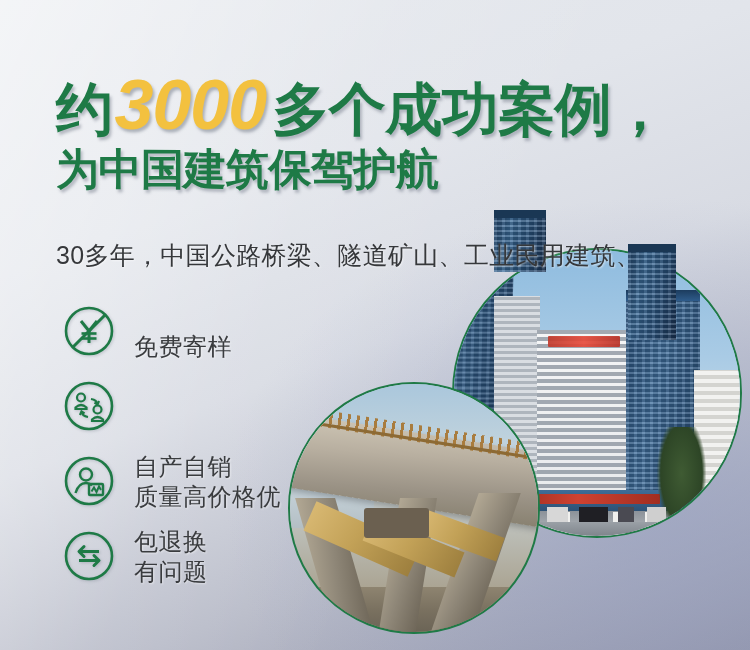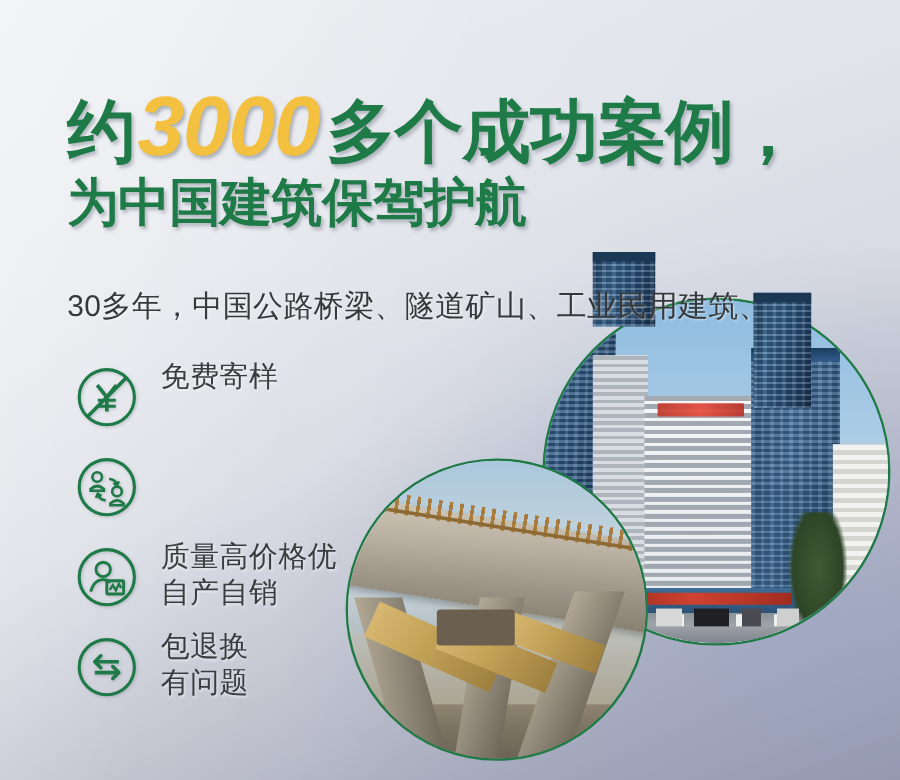--- a/index.html
+++ b/index.html
@@ -232,21 +232,21 @@
     color:#36383b;
     letter-spacing:0.3px;
     text-shadow:1px 1px 2px rgba(255,255,255,0.55);
     white-space:nowrap;
     margin-top:27px;
   }
 
   
   .features{ position:absolute; left:58px; top:300px; }
   .feature{
-    display:flex; align-items:flex-start;
+    display:flex; align-items:flex-end;
     margin-bottom:13px;
     min-height:62px;
   }
   .feat-icon{
     width:62px; height:62px;
     flex:0 0 62px;
     margin-right:14px;
   }
   .feat-icon svg{ display:block; width:62px; height:62px;
     filter:drop-shadow(1px 1px 1.5px rgba(110,118,132,0.35)); }
@@ -372,22 +372,22 @@
         <span class="feat-icon">
           <svg viewBox="0 0 62 62" fill="none" stroke="#1e7a46" stroke-width="2.6">
             <circle cx="31" cy="31" r="23"></circle>
             <circle cx="28" cy="24.5" r="6" stroke-width="2.4"></circle>
             <path d="M17.5 43 q3 -10 10.5 -10 q3.5 0 6 2.5" stroke-width="2.4"></path>
             <rect x="31" y="34" width="14" height="11" rx="1" stroke-width="2.4"></rect>
             <path d="M33.5 41.5 L36 37.5 L38.5 42 L41 36.5 L43 40" stroke-width="2"></path>
           </svg>
         </span>
         <span class="feat-text">
+          <span class="ln">自产自销</span>
           <span class="ln">质量高价格优</span>
-          <span class="ln">自产自销</span>
         </span>
       </div>
 
       <div class="feature">
         <span class="feat-icon">
           <svg viewBox="0 0 62 62" fill="none" stroke="#1e7a46" stroke-width="2.6">
             <circle cx="31" cy="31" r="23"></circle>
             <path d="M41 26.5 H21" stroke-width="3"></path>
             <path d="M26 21.5 L21 26.5 L26 31.5" stroke-width="3" stroke-linecap="round" stroke-linejoin="round"></path>
             <path d="M21 35.5 H41" stroke-width="3"></path>

